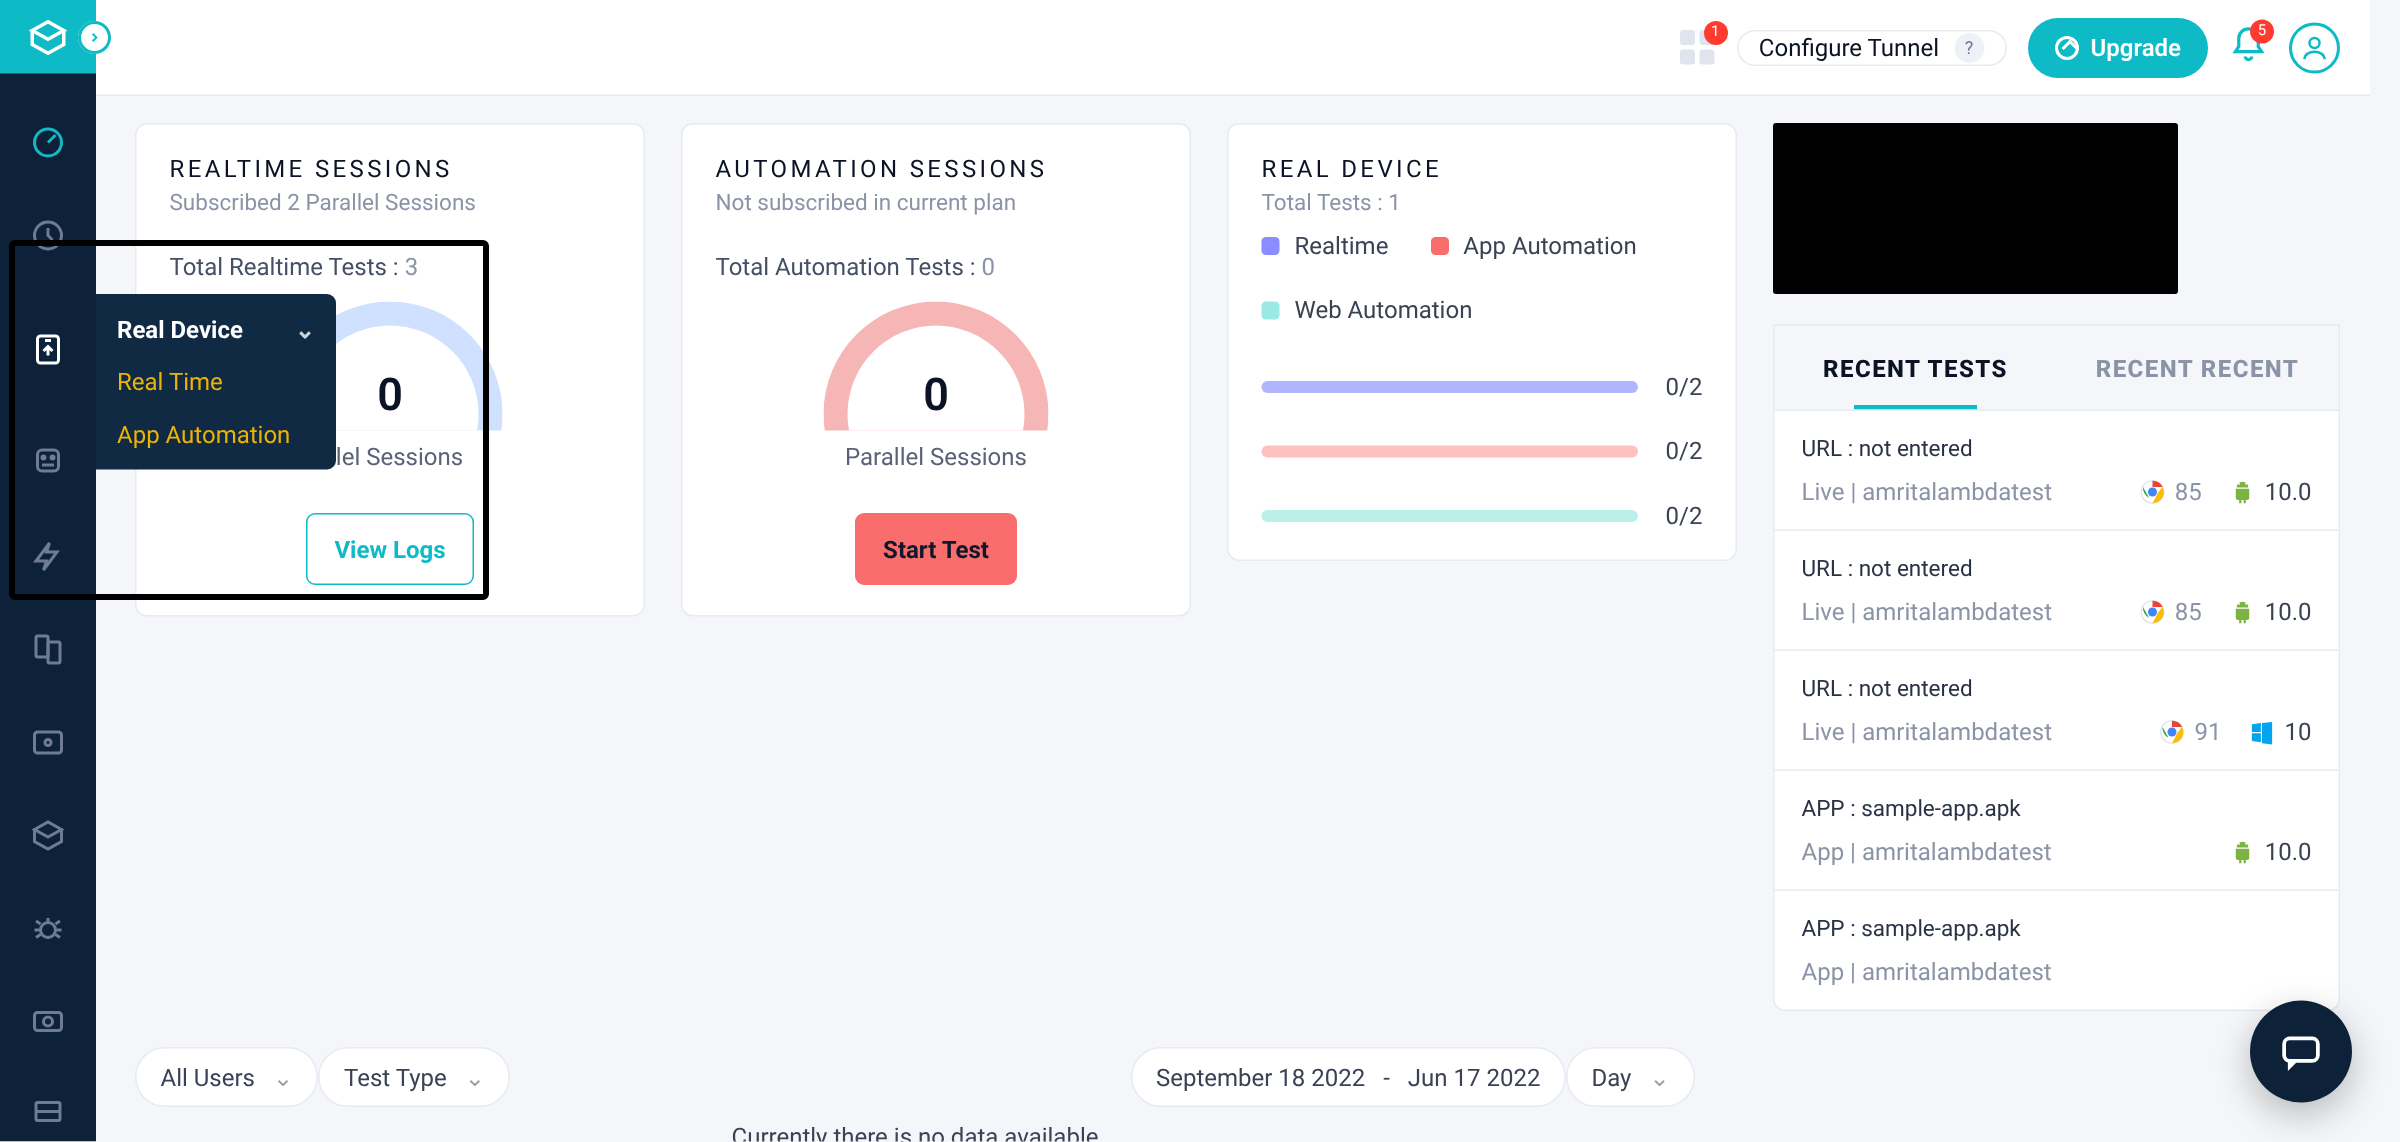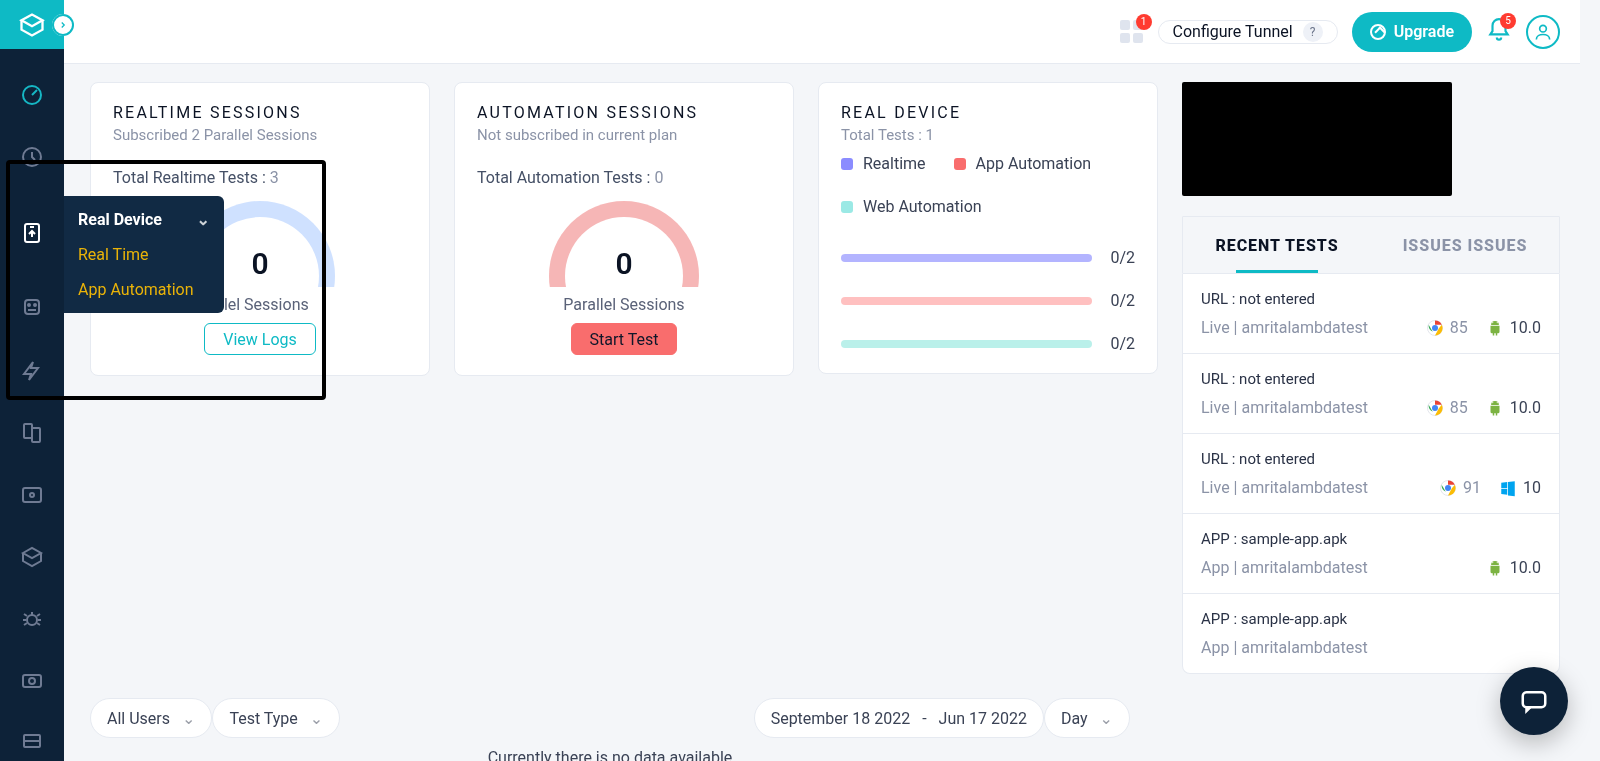--- a/index.html
+++ b/index.html
@@ -106,21 +106,21 @@
     background:conic-gradient(var(--ring-fg) 0 0deg, var(--ring-fg) 0 0deg, var(--ring-bg) 0 360deg);
   }
   .gauge .ring::after{
     content:"";position:absolute;left:16px;top:16px;right:16px;bottom:16px;border-radius:50%;background:#fff;
   }
   .gauge .ring.blue{--ring-bg:#cfe1ff;--ring-fg:#2d7bff}
   .gauge .ring.coral{--ring-bg:var(--coral-l);--ring-fg:var(--coral)}
   .gauge .val{position:absolute;left:0;right:0;bottom:6px;text-align:center;font-size:30px;font-weight:600;color:#0b1324}
   .g-label{margin-top:8px;color:#5a6278}
   .btn-link{
-    display:inline-flex;align-items:center;justify-content:center;height:32px;padding:0 18px;border-radius:6px;border:1px solid var(--teal);color:var(--teal);font-weight:400;background:#fff;margin-top:9px;
+    display:inline-flex;align-items:center;justify-content:center;height:48px;padding:0 18px;border-radius:6px;border:1px solid var(--teal);color:var(--teal);font-weight:700;background:#fff;margin-top:28px;
   }
   .btn-coral{background:var(--coral);border-color:var(--coral);color:#0f172a}
   .legend{display:flex;flex-wrap:wrap;gap:24px 28px;margin-top:10px}
   .lg{display:flex;align-items:center;gap:10px;color:#3a4255}
   .sw{width:12px;height:12px;border-radius:3px}
   .sw.blue{background:var(--blue)}
   .sw.coral{background:var(--coral)}
   .sw.mint{background:var(--mint)}
   .bars{margin-top:32px;display:flex;flex-direction:column;gap:24px}
   .bar-row{display:flex;align-items:center;gap:18px}
@@ -355,21 +355,21 @@
       </div>
     </div>
 
     <div class="right-col">
       <div class="promo"></div>
       <div class="tabs">
         <div class="tab active">
             <span>RECENT TESTS</span>
           </div>
         <div class="tab">
-            <span>ISSUES ISSUES</span>
+            <span>RECENT RECENT</span>
           </div>
       </div>
       <div class="tests" id="tests-list">
           <div class="test-row">
       <div class="tr-top">URL : not entered</div>
       <div class="tr-bot">
         <span>Live | amritalambdatest</span>
         <span class="spacer"></span>
         <span class="chip">
                 <svg class="chrome-ic" viewBox="0 0 24 24">

